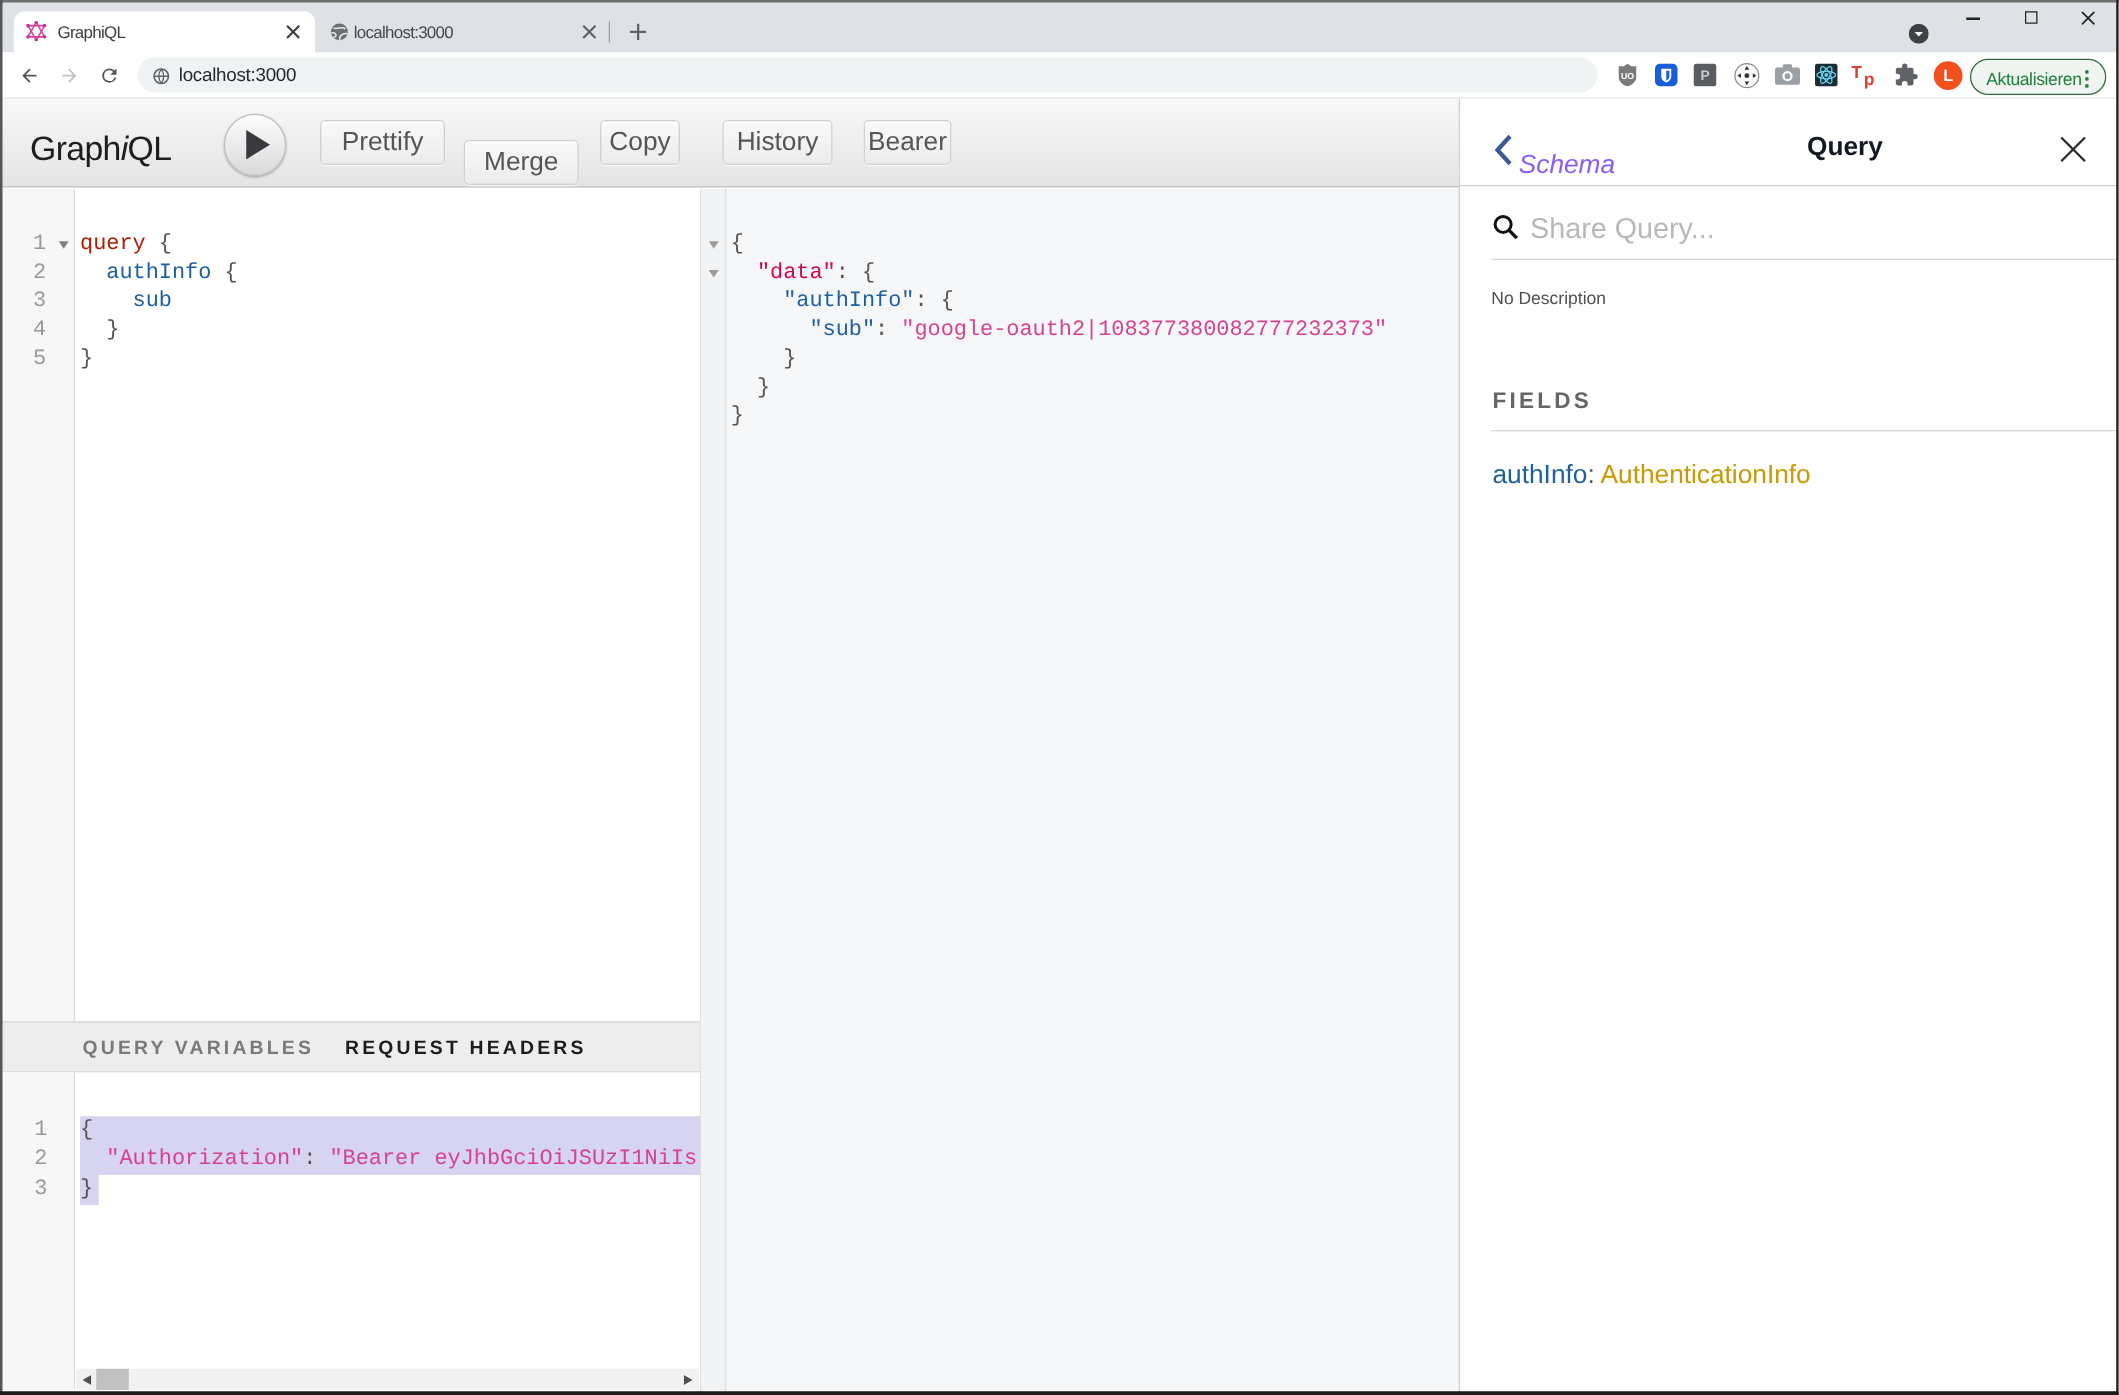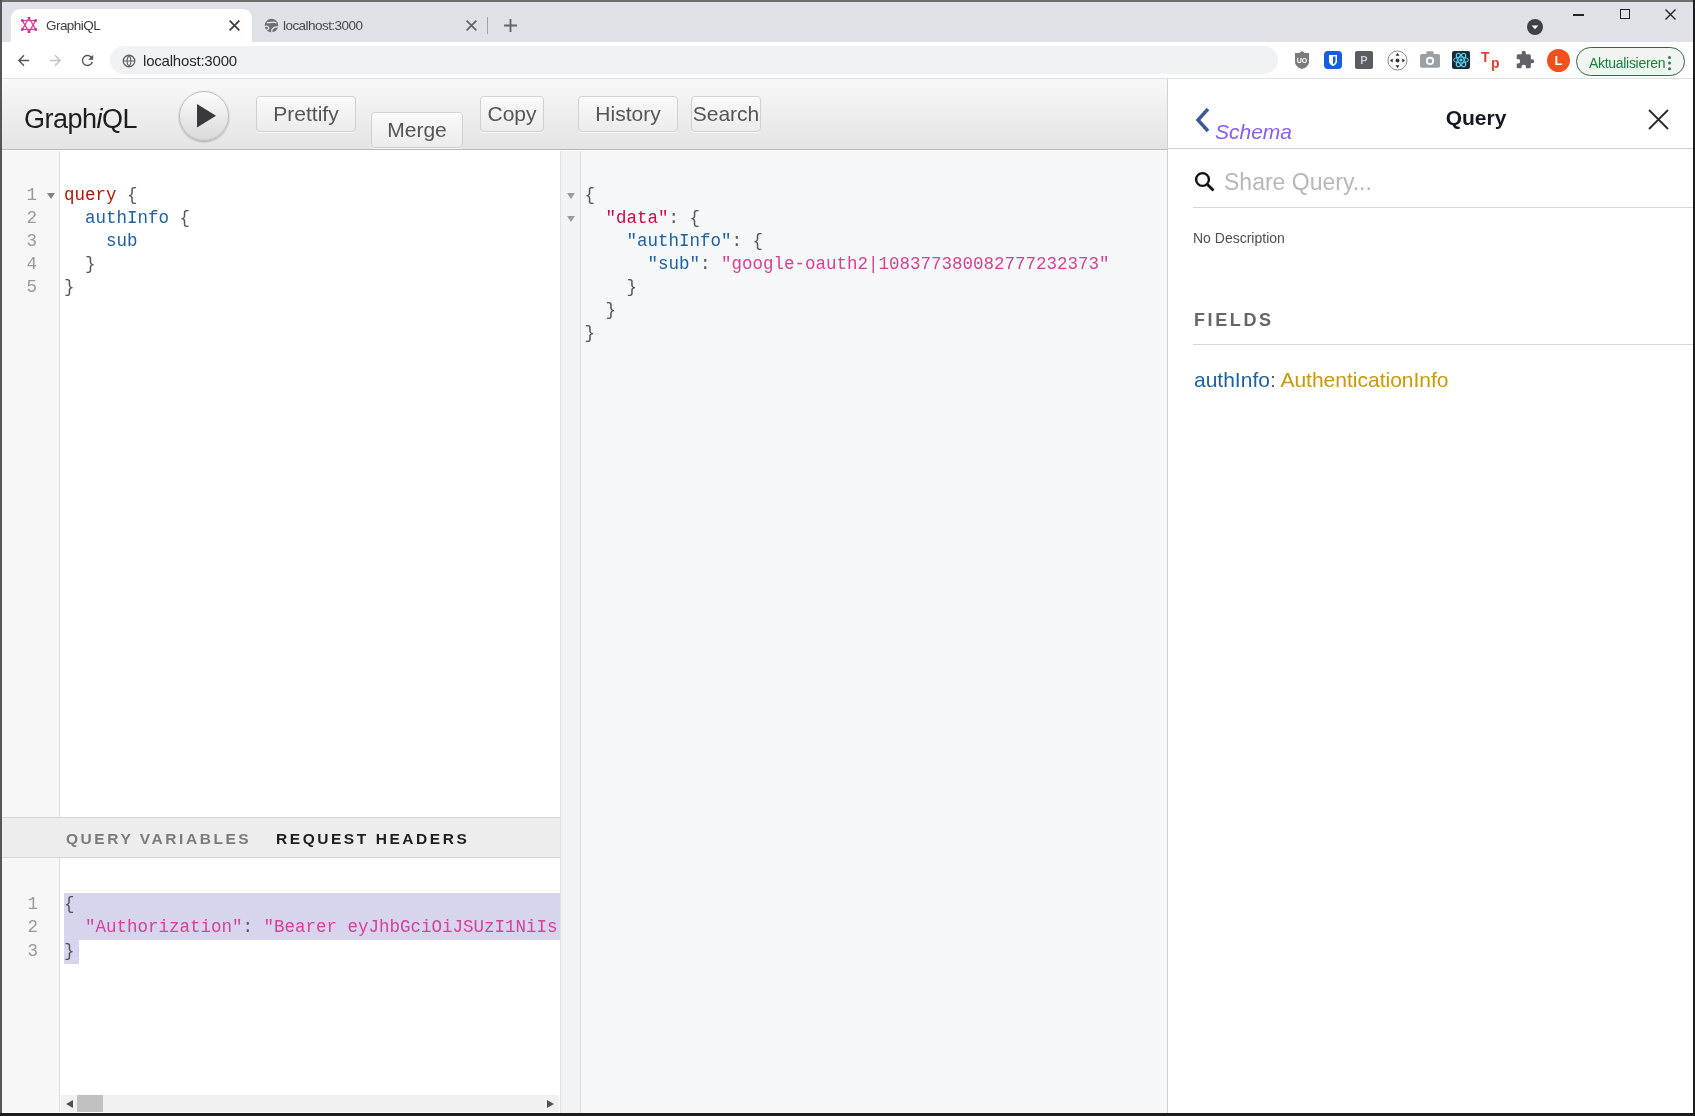--- a/index.html
+++ b/index.html
@@ -152,22 +152,22 @@
 </div>
 <div class="abs" id="topbar"></div>
 <div class="abs" id="logo">Graph<i>i</i>QL</div>
 <div class="abs" style="left:179px;top:91px;width:50px;height:50px;border-radius:50%;background:linear-gradient(#fdfdfd,#d9d9d9);border:1.5px solid #bdbdbd;box-shadow:0 1px 2px rgba(0,0,0,0.28);"></div>
 <svg class="abs" style="left:195.5px;top:104px" width="21" height="23.5" viewBox="0 0 21 23.5">
     <path d="M1 0 L20 11.75 L1 23.5 Z" fill="#39393d"></path>
   </svg>
 <div class="abs tbtn" style="left:256px;width:100px;">Prettify</div>
 <div class="abs tbtn" style="left:371px;width:92px;margin-top:16px;">Merge</div>
 <div class="abs tbtn" style="left:480px;width:64px;">Copy</div>
-<div class="abs tbtn" style="left:578px;width:100px;">History</div>
-<div class="abs tbtn" style="left:691px;width:70px;">Search</div>
+<div class="abs tbtn" style="left:578px;width:88px;">History</div>
+<div class="abs tbtn" style="left:691px;width:70px;">Bearer</div>
 <div class="abs" id="queryed">
   <div class="abs gutter" style="left:0;top:0;width:60px;height:666px;"></div>
   <div class="abs mono lnum" style="left:0;top:32.5px;width:37px;">1<br>2<br>3<br>4<br>5</div>
   <div class="abs" style="left:47px;top:41.5px;width:0;height:0;border:4.5px solid transparent;border-top:6px solid #808080;"></div>
   <div class="abs mono" style="left:64px;top:32.5px;"><span class="kw">query</span><span class="punc"> {</span>
 <span class="punc">  </span><span class="prop">authInfo</span><span class="punc"> {</span>
 <span class="punc">    </span><span class="prop">sub</span>
 <span class="punc">  }</span>
 <span class="punc">}</span></div>
 </div>

